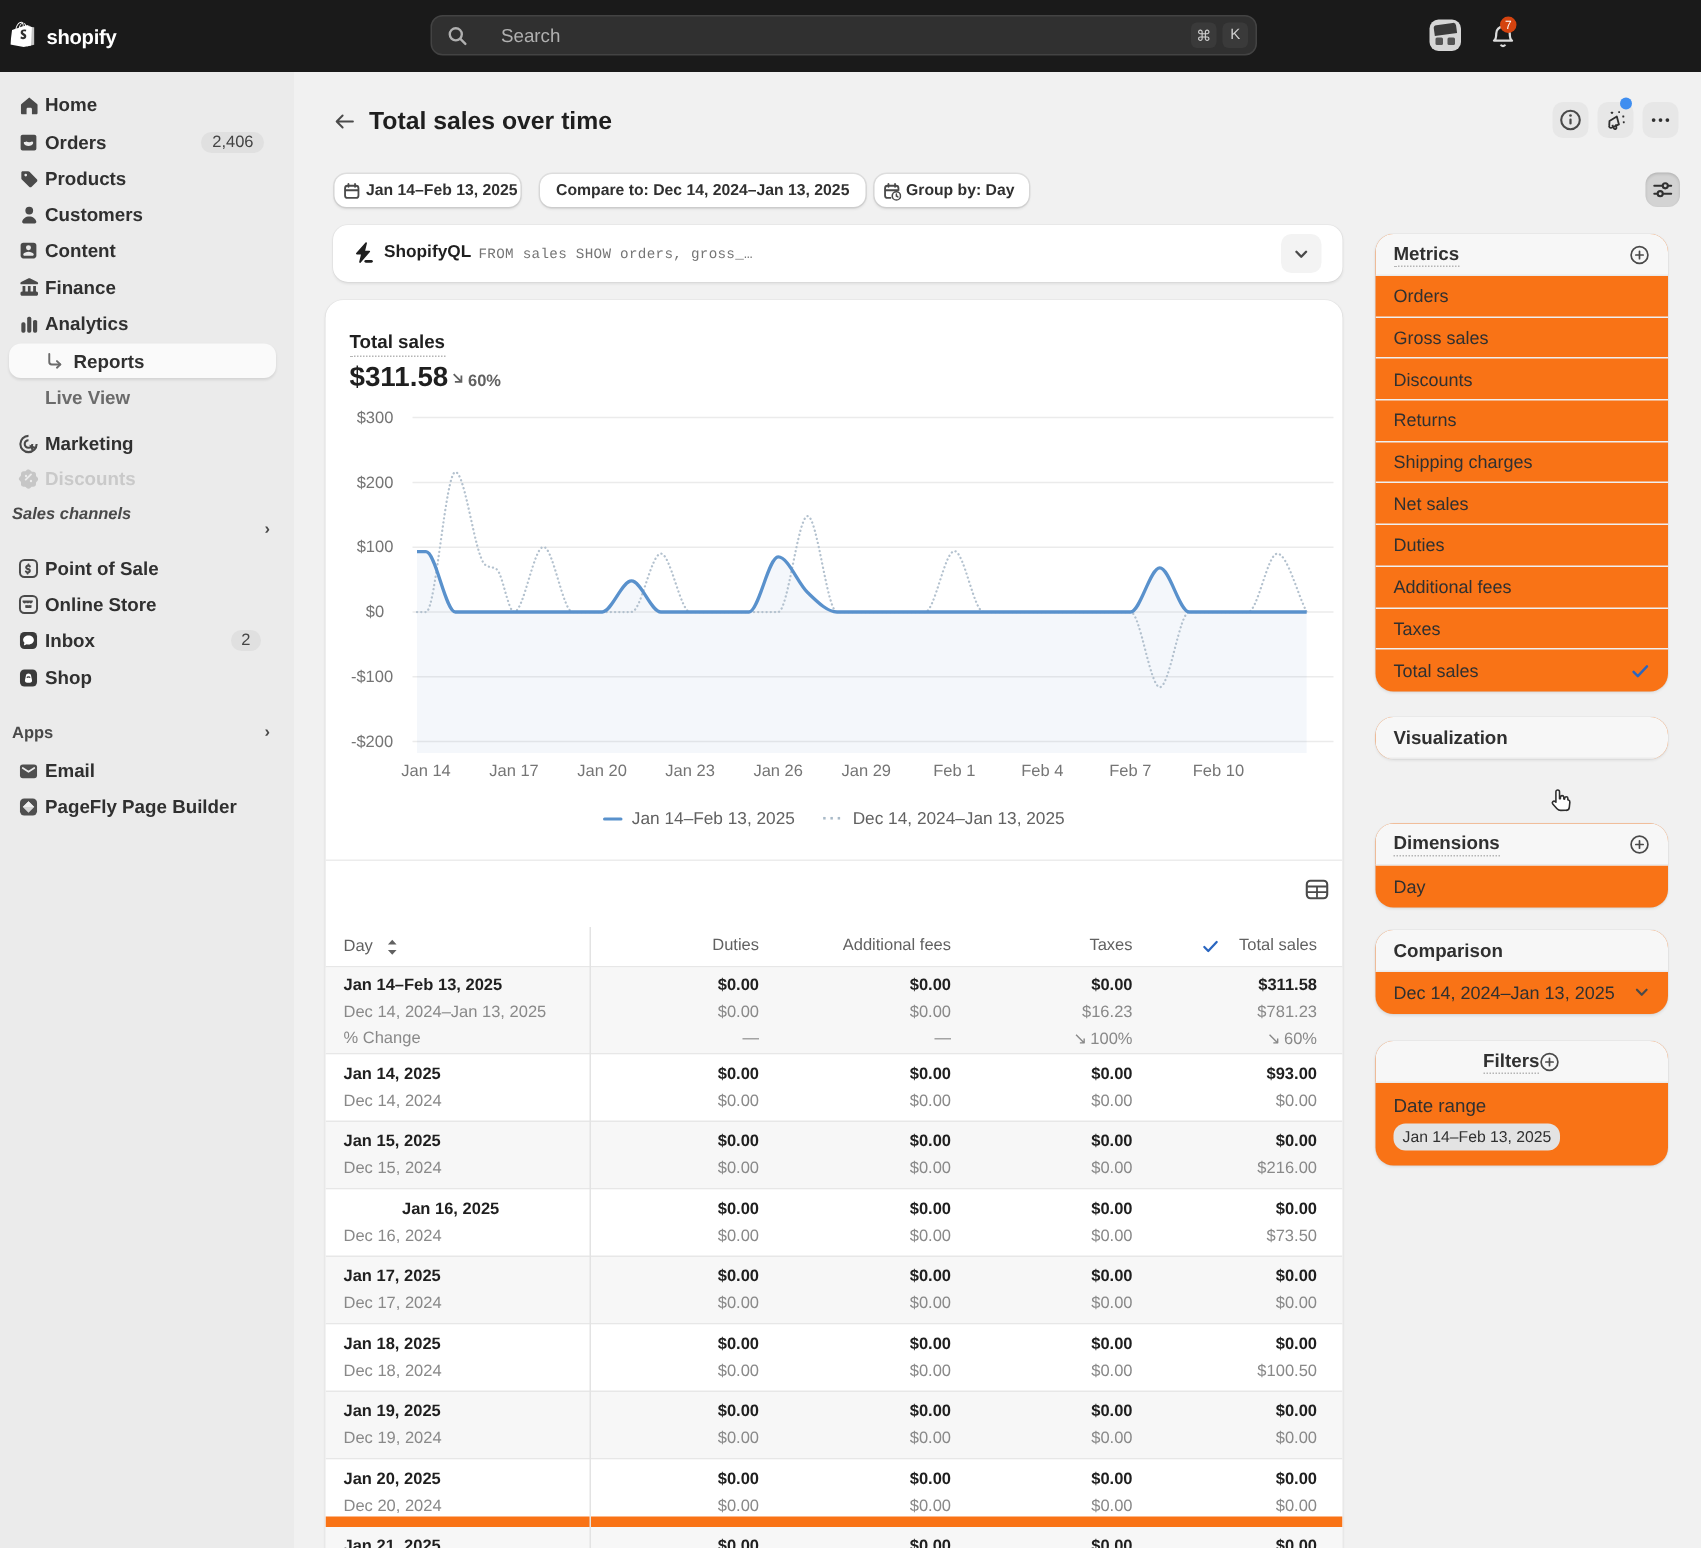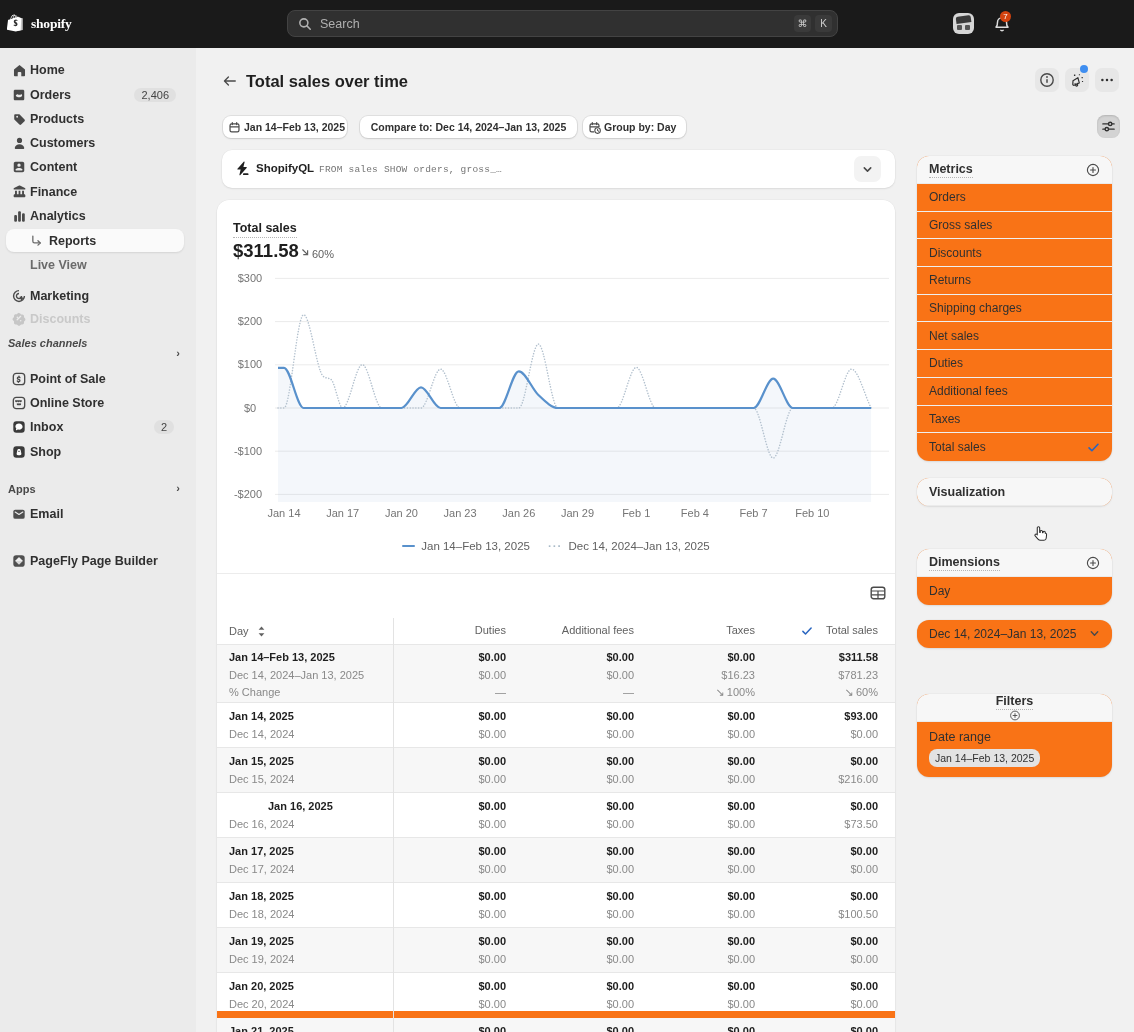--- a/index.html
+++ b/index.html
@@ -1,22 +1,22 @@
 <!DOCTYPE html>
 <html><head>
 <meta charset="utf-8">
 <style>
 * { margin:0; padding:0; box-sizing:border-box; }
 html,body { width:1134px; height:1032px; overflow:hidden; font-family:"Liberation Sans", sans-serif; background:#f1f1f1; }
 
 
 #topbar { position:absolute; left:0; top:0; width:1134px; height:48px; background:#1a1a1a; }
 #logo { position:absolute; left:7px; top:14px; display:flex; align-items:center; }
-#logo .word { color:#fff; font-weight:bold; font-size:13.5px; letter-spacing:-0.2px; margin-left:6px;font-family:Liberation Serif, serif; }
-#search { position:absolute; left:287px; top:10px; width:551px; height:27px; background:#303030; border:1px solid #434343; border-radius:8px; display:flex; align-items:center; }
+#logo .word { color:#fff; font-weight:bold; font-size:13.5px; letter-spacing:-0.2px; margin-left:6px; }
+#search { position:absolute; left:287px; top:10px; width:551px; height:27px; background:#303030; border:1px solid #434343; border-radius:8px; display:flex; align-items:center;gap:14px; }
 #search .stext { color:#b0b0b0; font-size:12.5px; margin-left:8px; }
 .kbd { width:17px; height:17px; background:#3a3a3a; border-radius:4px; color:#cfcfcf; font-size:10px; display:flex; align-items:center; justify-content:center; }
 
 
 #sidebar { position:absolute; left:0; top:48px; width:196px; height:984px; background:#ebebeb; }
 .navitem { position:absolute; left:6px; width:178px; height:22px; display:flex; align-items:center; font-size:12.5px; font-weight:bold; color:#303030; }
 .navitem .ic { width:16px; height:16px; margin-left:5px; margin-right:3px; flex:none; display:flex; align-items:center; justify-content:center; }
 .badge { position:absolute; right:8px; background:#e0e0e0; border-radius:8px; font-size:11px; font-weight:normal; color:#444; padding:1px 7px; }
 .sechead { position:absolute; left:8px; font-size:11px; font-weight:bold; color:#494949; }
 .secarrow { position:absolute; right:16px; color:#4a4a4a; font-size:11px; font-weight:bold; }
@@ -157,21 +157,21 @@
 
   <div class="sechead" style="top:435px;">Apps</div>
   <div class="secarrow" style="top:434px;">›</div>
 
   <div class="navitem" style="top:455px;"><span class="ic">
     <svg width="14" height="14" viewBox="0 0 16 16">
           <rect x="1.5" y="3" width="13" height="10.5" rx="2.2" fill="#4f4f4f"></rect>
           <path d="m3.6 5.7 4.4 2.9 4.4-2.9" stroke="#ebebeb" stroke-width="1.3" fill="none" stroke-linecap="round" stroke-linejoin="round"></path>
         </svg>
   </span>Email</div>
-  <div class="navitem" style="top:502px;"><span class="ic">
+  <div class="navitem" style="top:479px;"><span class="ic">
     <svg width="14" height="14" viewBox="0 0 16 16">
           <rect x="1.5" y="1.5" width="13" height="13" rx="3.2" fill="#4f4f4f"></rect>
           <path d="M8 3.6 12.4 8 8 12.4 3.6 8Z" fill="#d7d7d7"></path>
           <path d="M8 3.6 12.4 8H3.6Z" fill="#efefef"></path>
         </svg>
   </span>PageFly Page Builder</div>
 </div>
 <div id="main">
 
   <svg width="13" height="12" viewBox="0 0 18 14" style="position:absolute; left:27px; top:27px;">
@@ -243,21 +243,21 @@
     <div style="position:absolute; right:14px; top:6px; width:27px; height:26px; background:#f3f3f3; border-radius:7px; display:flex; align-items:center; justify-content:center;">
       <svg width="11" height="11" viewBox="0 0 12 12">
           <path fill="none" stroke="#4a4a4a" stroke-width="1.7" stroke-linecap="round" stroke-linejoin="round" d="m2.5 4.2 3.5 3.6 3.5-3.6"></path>
         </svg>
     </div>
   </div>
 
   <div class="card" id="bigcard" style="left:21px; top:152px; width:678px; height:852px; overflow:hidden;">
     <div style="position:absolute; left:16px; top:21px; font-size:12.5px; font-weight:bold; color:#1f1f1f; border-bottom:1.5px dotted #b5b5b5; padding-bottom:2px;">Total sales</div>
     <div style="position:absolute; left:16px; top:42px; font-size:18.5px; line-height:18px; font-weight:bold; color:#1f1f1f;">$311.58</div>
-    <div style="position:absolute; left:84px; top:48px; font-size:11px; font-weight:normal; color:#616161; display:flex; align-items:flex-start;"><svg width="9" height="9" viewBox="0 0 10 10" style="margin-right:2px;">
+    <div style="position:absolute; left:84px; top:48px; font-size:11px; font-weight:bold; color:#616161; display:flex; align-items:flex-start;"><svg width="9" height="9" viewBox="0 0 10 10" style="margin-right:2px;">
           <path fill="none" stroke="#616161" stroke-width="1.5" d="M1.5 1.5 8 8M8 2.5V8H2.5" transform="translate(0.3 0.3) scale(0.88)"></path>
         </svg>60%</div>
 
     <svg id="chart" width="678" height="300" viewBox="0 0 678 300" style="position:absolute; left:0; top:65px;">
 
       <g stroke="#ebebeb" stroke-width="1">
         <line x1="58" y1="13.4" x2="672" y2="13.4"></line>
         <line x1="58" y1="56.6" x2="672" y2="56.6"></line>
         <line x1="58" y1="99.8" x2="672" y2="99.8"></line>
         <line x1="58" y1="143" x2="672" y2="143"></line>
@@ -467,29 +467,30 @@
         <span style="border-bottom:1.5px dotted #b5b5b5; padding-bottom:1px;">Dimensions</span>
       <svg width="14" height="14" viewBox="0 0 16 16">
           <circle cx="8" cy="8" r="6.4" fill="none" stroke="#4a4a4a" stroke-width="1.3"></circle>
           <path stroke="#4a4a4a" stroke-width="1.3" stroke-linecap="round" d="M8 5.2v5.6M5.2 8h5.6"></path>
         </svg>
     </div>
     <div class="ritem">Day</div>
   </div>
 
   <div class="rcard" style="top:572px;">
+    <div class="rhead">Comparison</div>
     <div class="ritem" style="justify-content:space-between; font-size:12px;">Dec 14, 2024–Jan 13, 2025
       <svg width="11" height="11" viewBox="0 0 12 12">
           <path fill="none" stroke="#4a4a4a" stroke-width="1.6" stroke-linecap="round" stroke-linejoin="round" d="m2.5 4.2 3.5 3.6 3.5-3.6"></path>
         </svg>
     </div>
   </div>
 
   <div class="rcard" style="top:646px;">
-    <div class="rhead" style="justify-content:center;flex-direction:column;">
+    <div class="rhead" style="justify-content:center;">
         <span style="border-bottom:1.5px dotted #b5b5b5; padding-bottom:1px;">Filters</span>
       <svg width="14" height="14" viewBox="0 0 16 16">
           <circle cx="8" cy="8" r="6.4" fill="none" stroke="#4a4a4a" stroke-width="1.3"></circle>
           <path stroke="#4a4a4a" stroke-width="1.3" stroke-linecap="round" d="M8 5.2v5.6M5.2 8h5.6"></path>
         </svg>
     </div>
     <div style="padding:8px 12px 10px;">
       <div style="font-size:12.5px; color:#303030;">Date range</div>
       <div style="display:inline-block; margin-top:5px; background:#e3e3e3; border-radius:8px; font-size:10.5px; color:#303030; padding:3px 6px;">Jan 14–Feb 13, 2025</div>
     </div>

